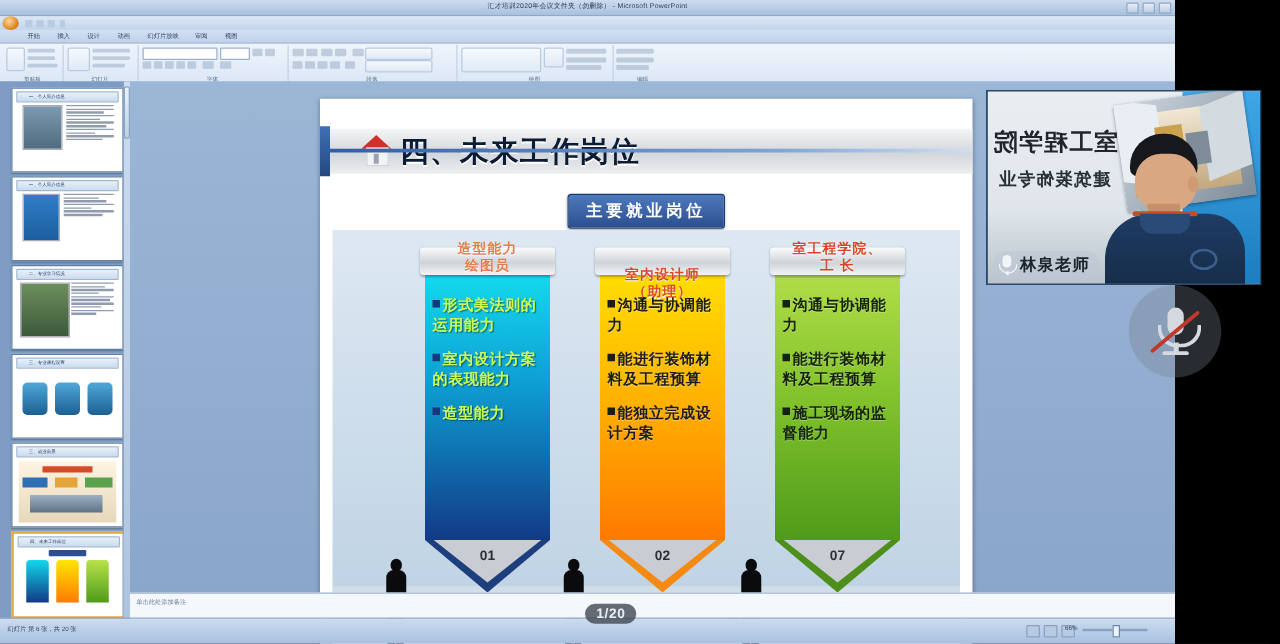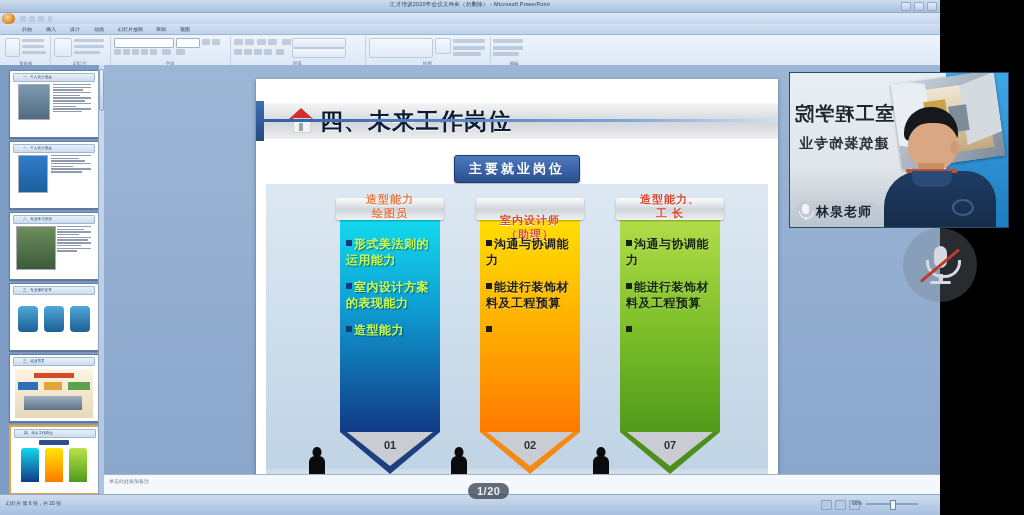--- a/index.html
+++ b/index.html
@@ -418,41 +418,41 @@
             <div class="ribbon-head">
               <div class="rh-plate"></div>
               <div class="rh-txt">
                 <span>室内设计师</span>
                 <span>（助理）</span>
               </div>
             </div>
             <div class="bullets">
               <div class="bullet"><span class="sq"></span><span>沟通与协调能力</span></div>
               <div class="bullet"><span class="sq"></span><span>能进行装饰材料及工程预算</span></div>
-              <div class="bullet"><span class="sq"></span></div>
+              <div class="bullet"><span class="sq"></span><span>能独立完成设计方案</span></div>
             </div>
             <div class="tri">
               <div class="outer"></div>
               <div class="inner"></div>
               <div class="numtxt">02</div>
             </div>
           </div>
 
           <div class="col col3">
             <div class="ribbon-head">
               <div class="rh-plate"></div>
               <div class="rh-txt">
-                <span>造型能力、</span>
+                <span>室工程学院、</span>
                 <span>工 长</span>
               </div>
             </div>
             <div class="bullets">
               <div class="bullet"><span class="sq"></span><span>沟通与协调能力</span></div>
               <div class="bullet"><span class="sq"></span><span>能进行装饰材料及工程预算</span></div>
-              <div class="bullet"><span class="sq"></span></div>
+              <div class="bullet"><span class="sq"></span><span>施工现场的监督能力</span></div>
             </div>
             <div class="tri">
               <div class="outer"></div>
               <div class="inner"></div>
               <div class="numtxt">07</div>
             </div>
           </div>
 
         </div>
       </div>

